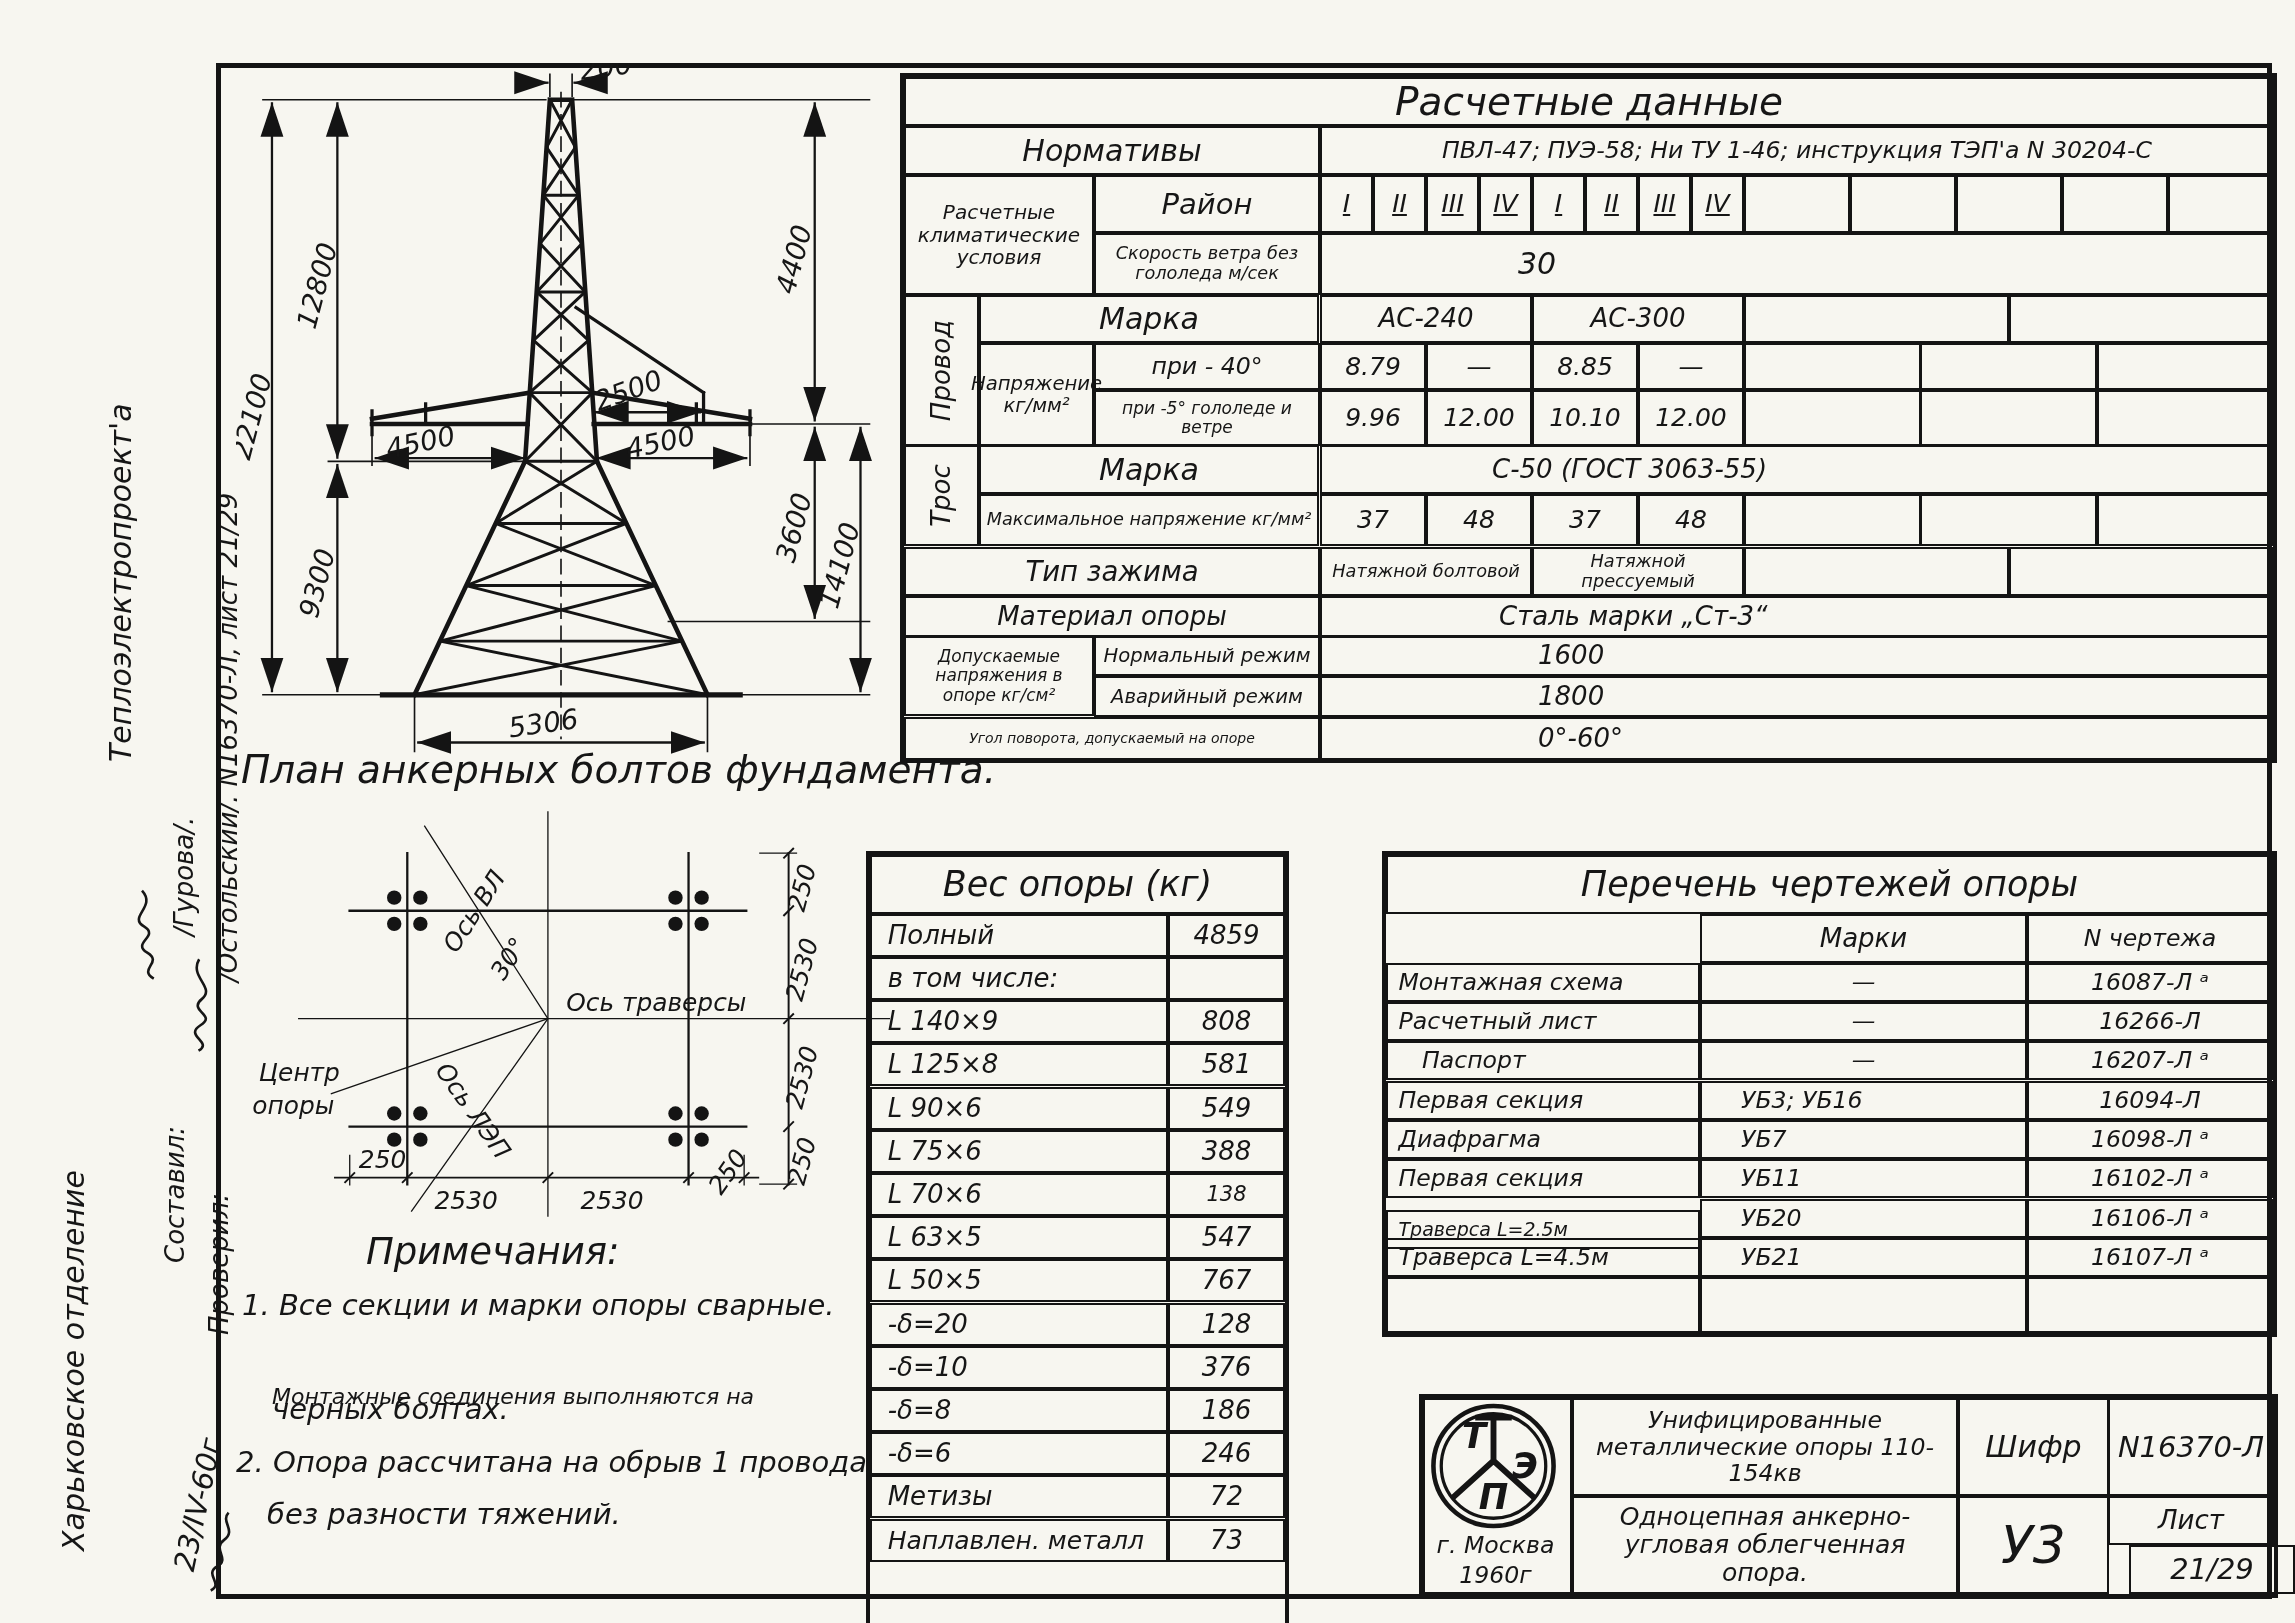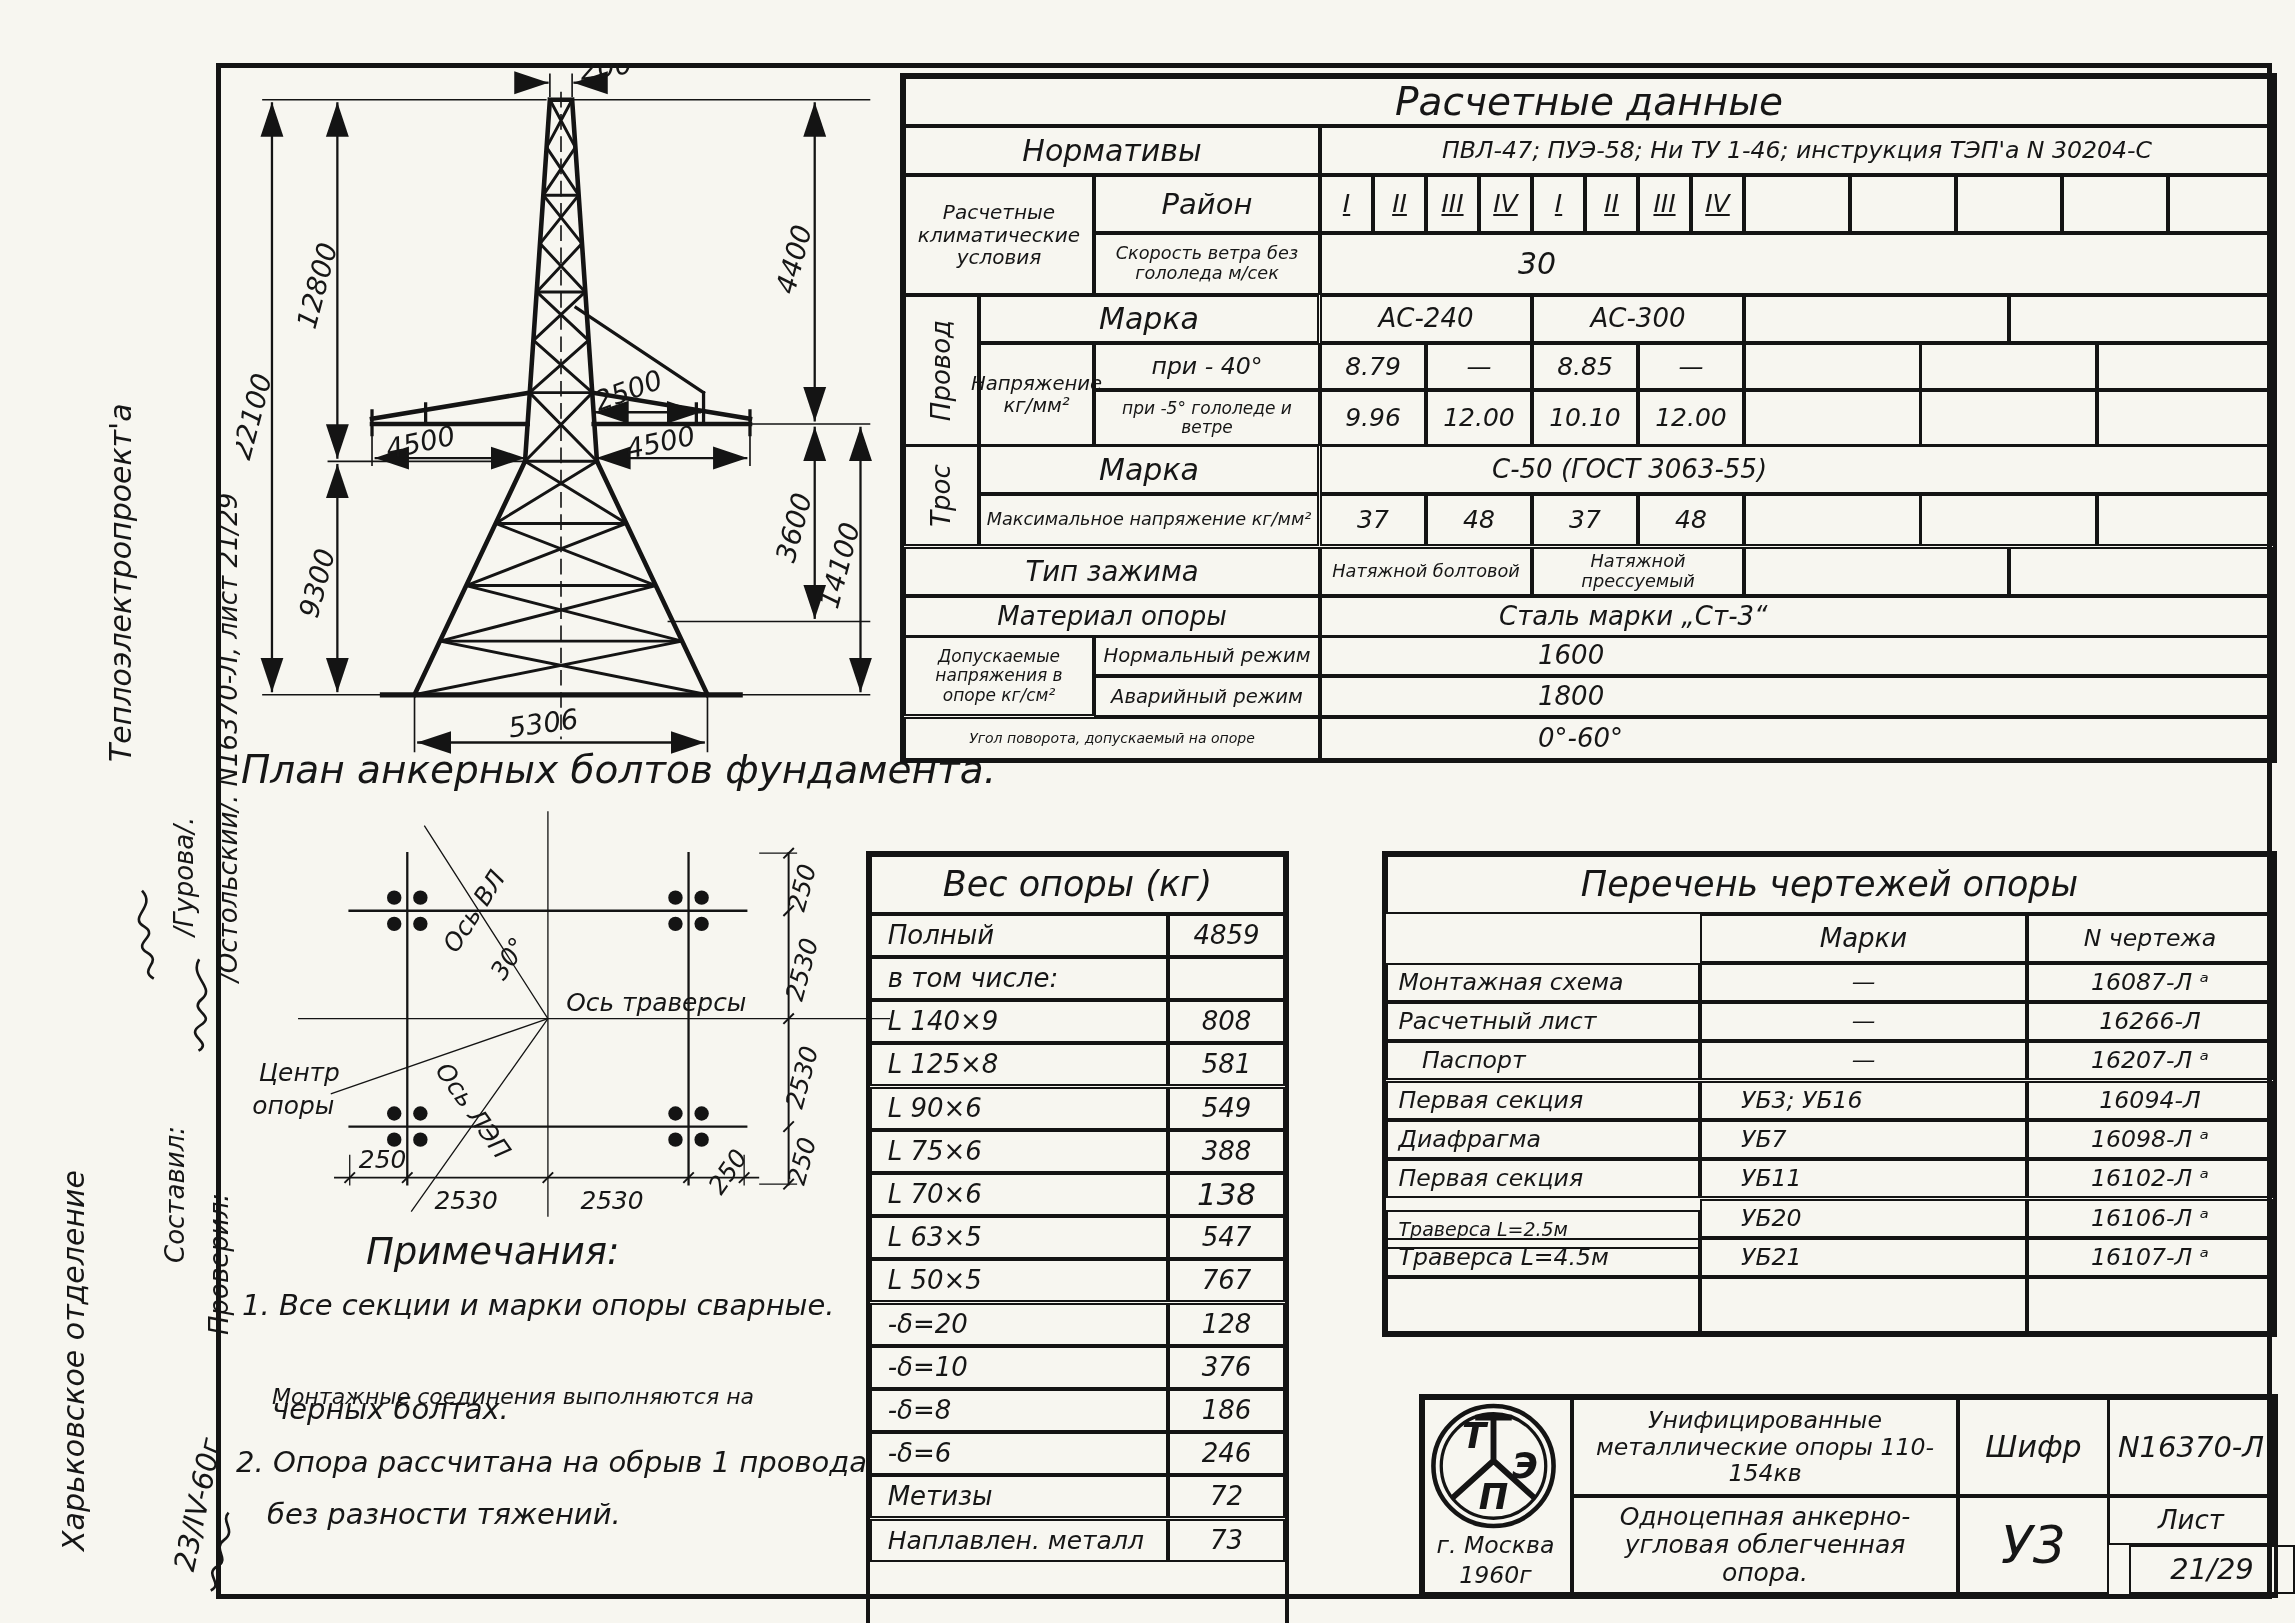--- a/index.html
+++ b/index.html
@@ -277,21 +277,21 @@
   <div class="c" style="left:298px;top:102px;width:117px;height:43px;font-size:26px"></div>
   <div class="c left" style="left:0;top:145px;width:298px;height:43px;font-size:26px;padding-left:15.7px">L 140×9</div>
   <div class="c" style="left:298px;top:145px;width:117px;height:43px;font-size:26px">808</div>
   <div class="c left" style="left:0;top:188px;width:298px;height:43px;font-size:26px;padding-left:15.7px">L 125×8</div>
   <div class="c" style="left:298px;top:188px;width:117px;height:43px;font-size:26px">581</div>
   <div class="c left" style="left:0;top:232px;width:298px;height:43px;font-size:26px;padding-left:15.7px">L 90×6</div>
   <div class="c" style="left:298px;top:232px;width:117px;height:43px;font-size:26px">549</div>
   <div class="c left" style="left:0;top:275px;width:298px;height:43px;font-size:26px;padding-left:15.7px">L 75×6</div>
   <div class="c" style="left:298px;top:275px;width:117px;height:43px;font-size:26px">388</div>
   <div class="c left" style="left:0;top:318px;width:298px;height:43px;font-size:26px;padding-left:15.7px">L 70×6</div>
-  <div class="c" style="left:298px;top:318px;width:117px;height:43px;font-size:31px">138</div>
+  <div class="c" style="left:298px;top:318px;width:117px;height:43px;font-size:21px">138</div>
   <div class="c left" style="left:0;top:361px;width:298px;height:43px;font-size:26px;padding-left:15.7px">L 63×5</div>
   <div class="c" style="left:298px;top:361px;width:117px;height:43px;font-size:26px">547</div>
   <div class="c left" style="left:0;top:404px;width:298px;height:43px;font-size:26px;padding-left:15.7px">L 50×5</div>
   <div class="c" style="left:298px;top:404px;width:117px;height:43px;font-size:26px">767</div>
   <div class="c left" style="left:0;top:448px;width:298px;height:43px;font-size:26px;padding-left:15.7px">-δ=20</div>
   <div class="c" style="left:298px;top:448px;width:117px;height:43px;font-size:26px">128</div>
   <div class="c left" style="left:0;top:491px;width:298px;height:43px;font-size:26px;padding-left:15.7px">-δ=10</div>
   <div class="c" style="left:298px;top:491px;width:117px;height:43px;font-size:26px">376</div>
   <div class="c left" style="left:0;top:534px;width:298px;height:43px;font-size:26px;padding-left:15.7px">-δ=8</div>
   <div class="c" style="left:298px;top:534px;width:117px;height:43px;font-size:26px">186</div>

